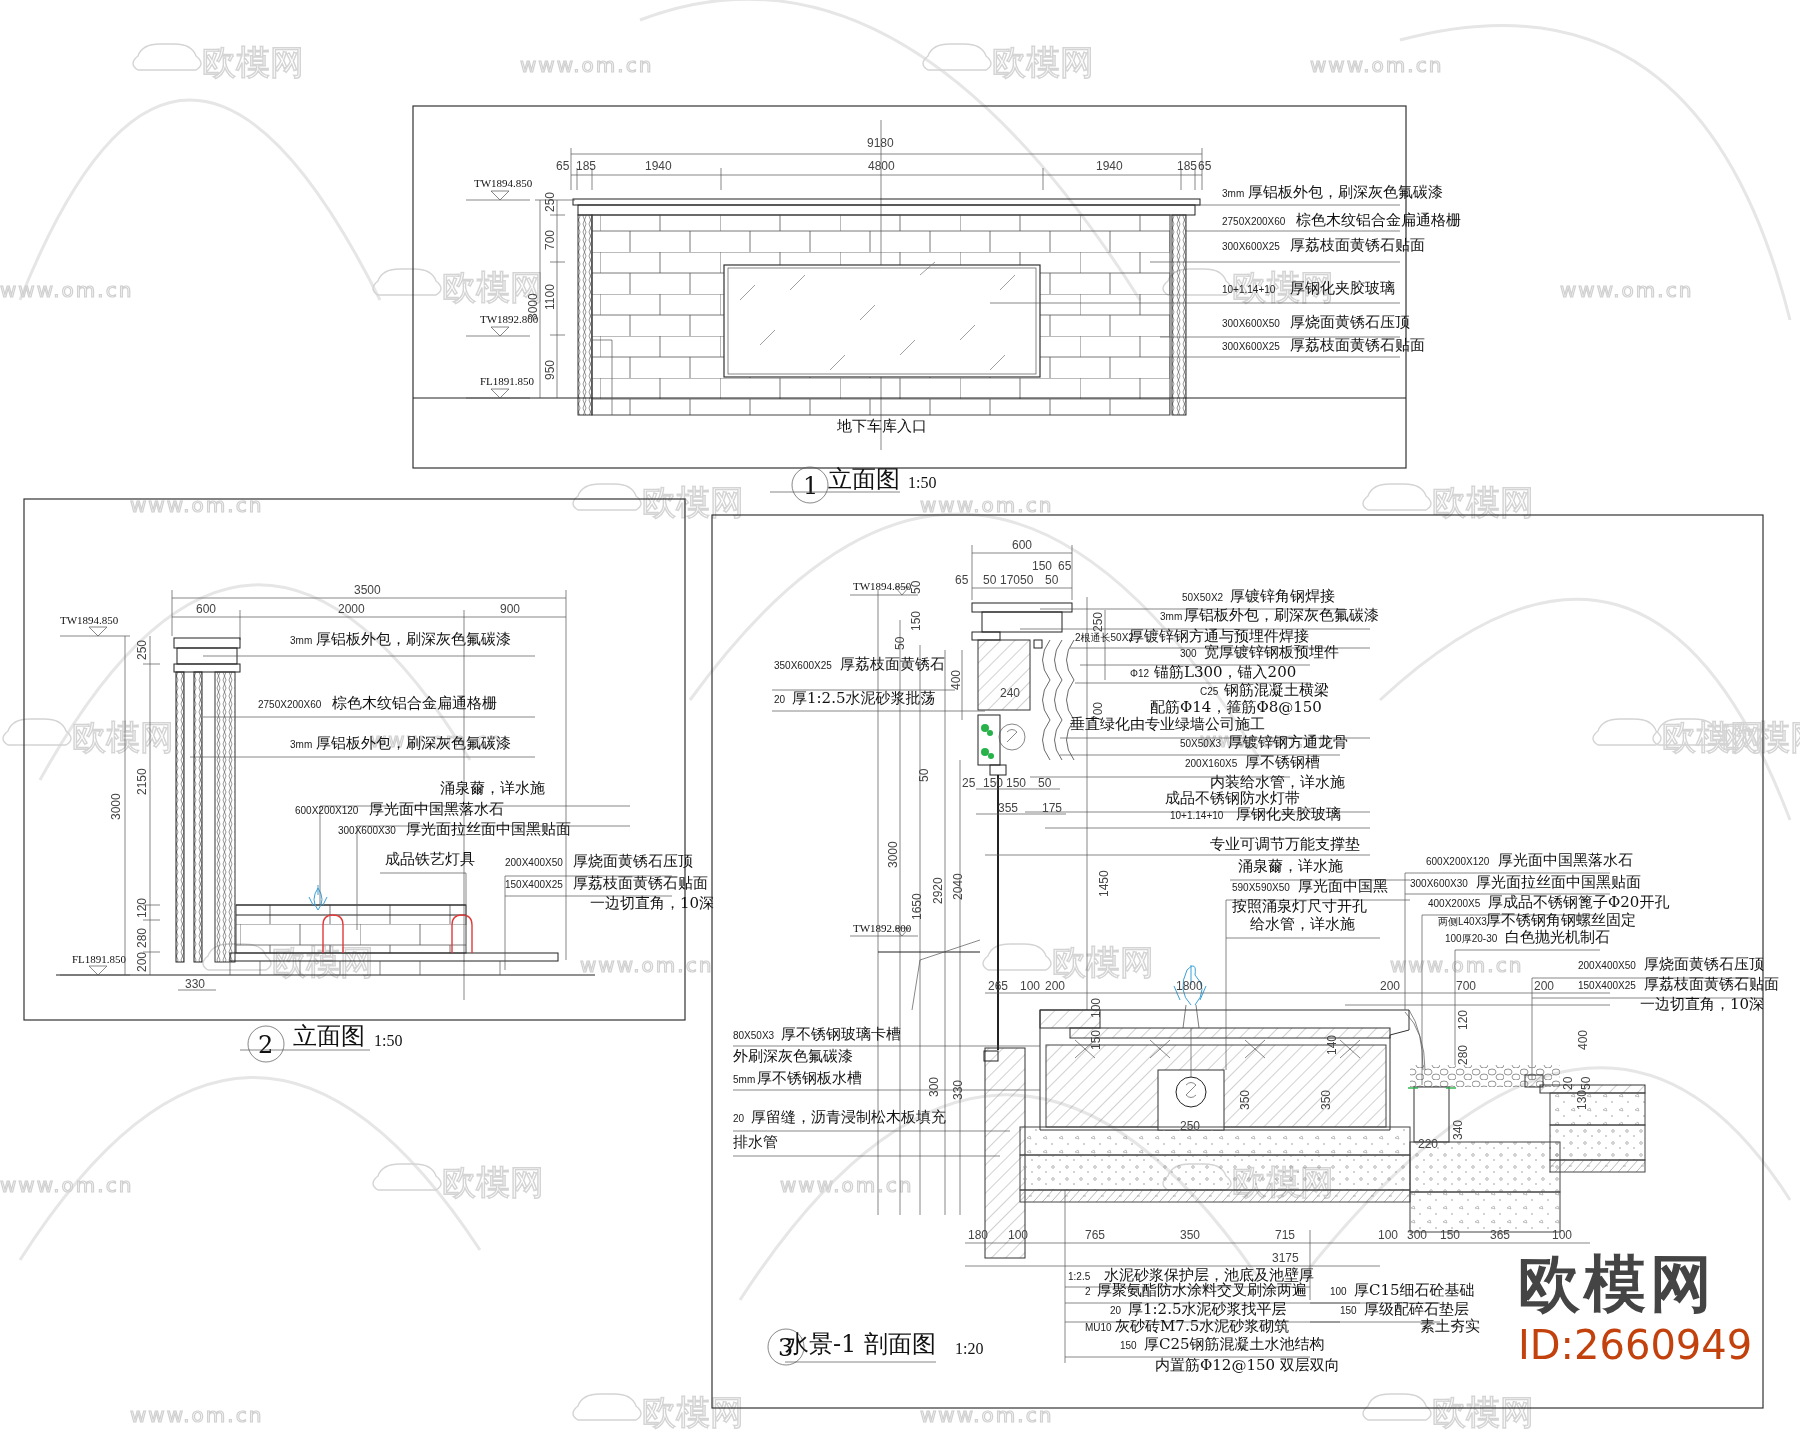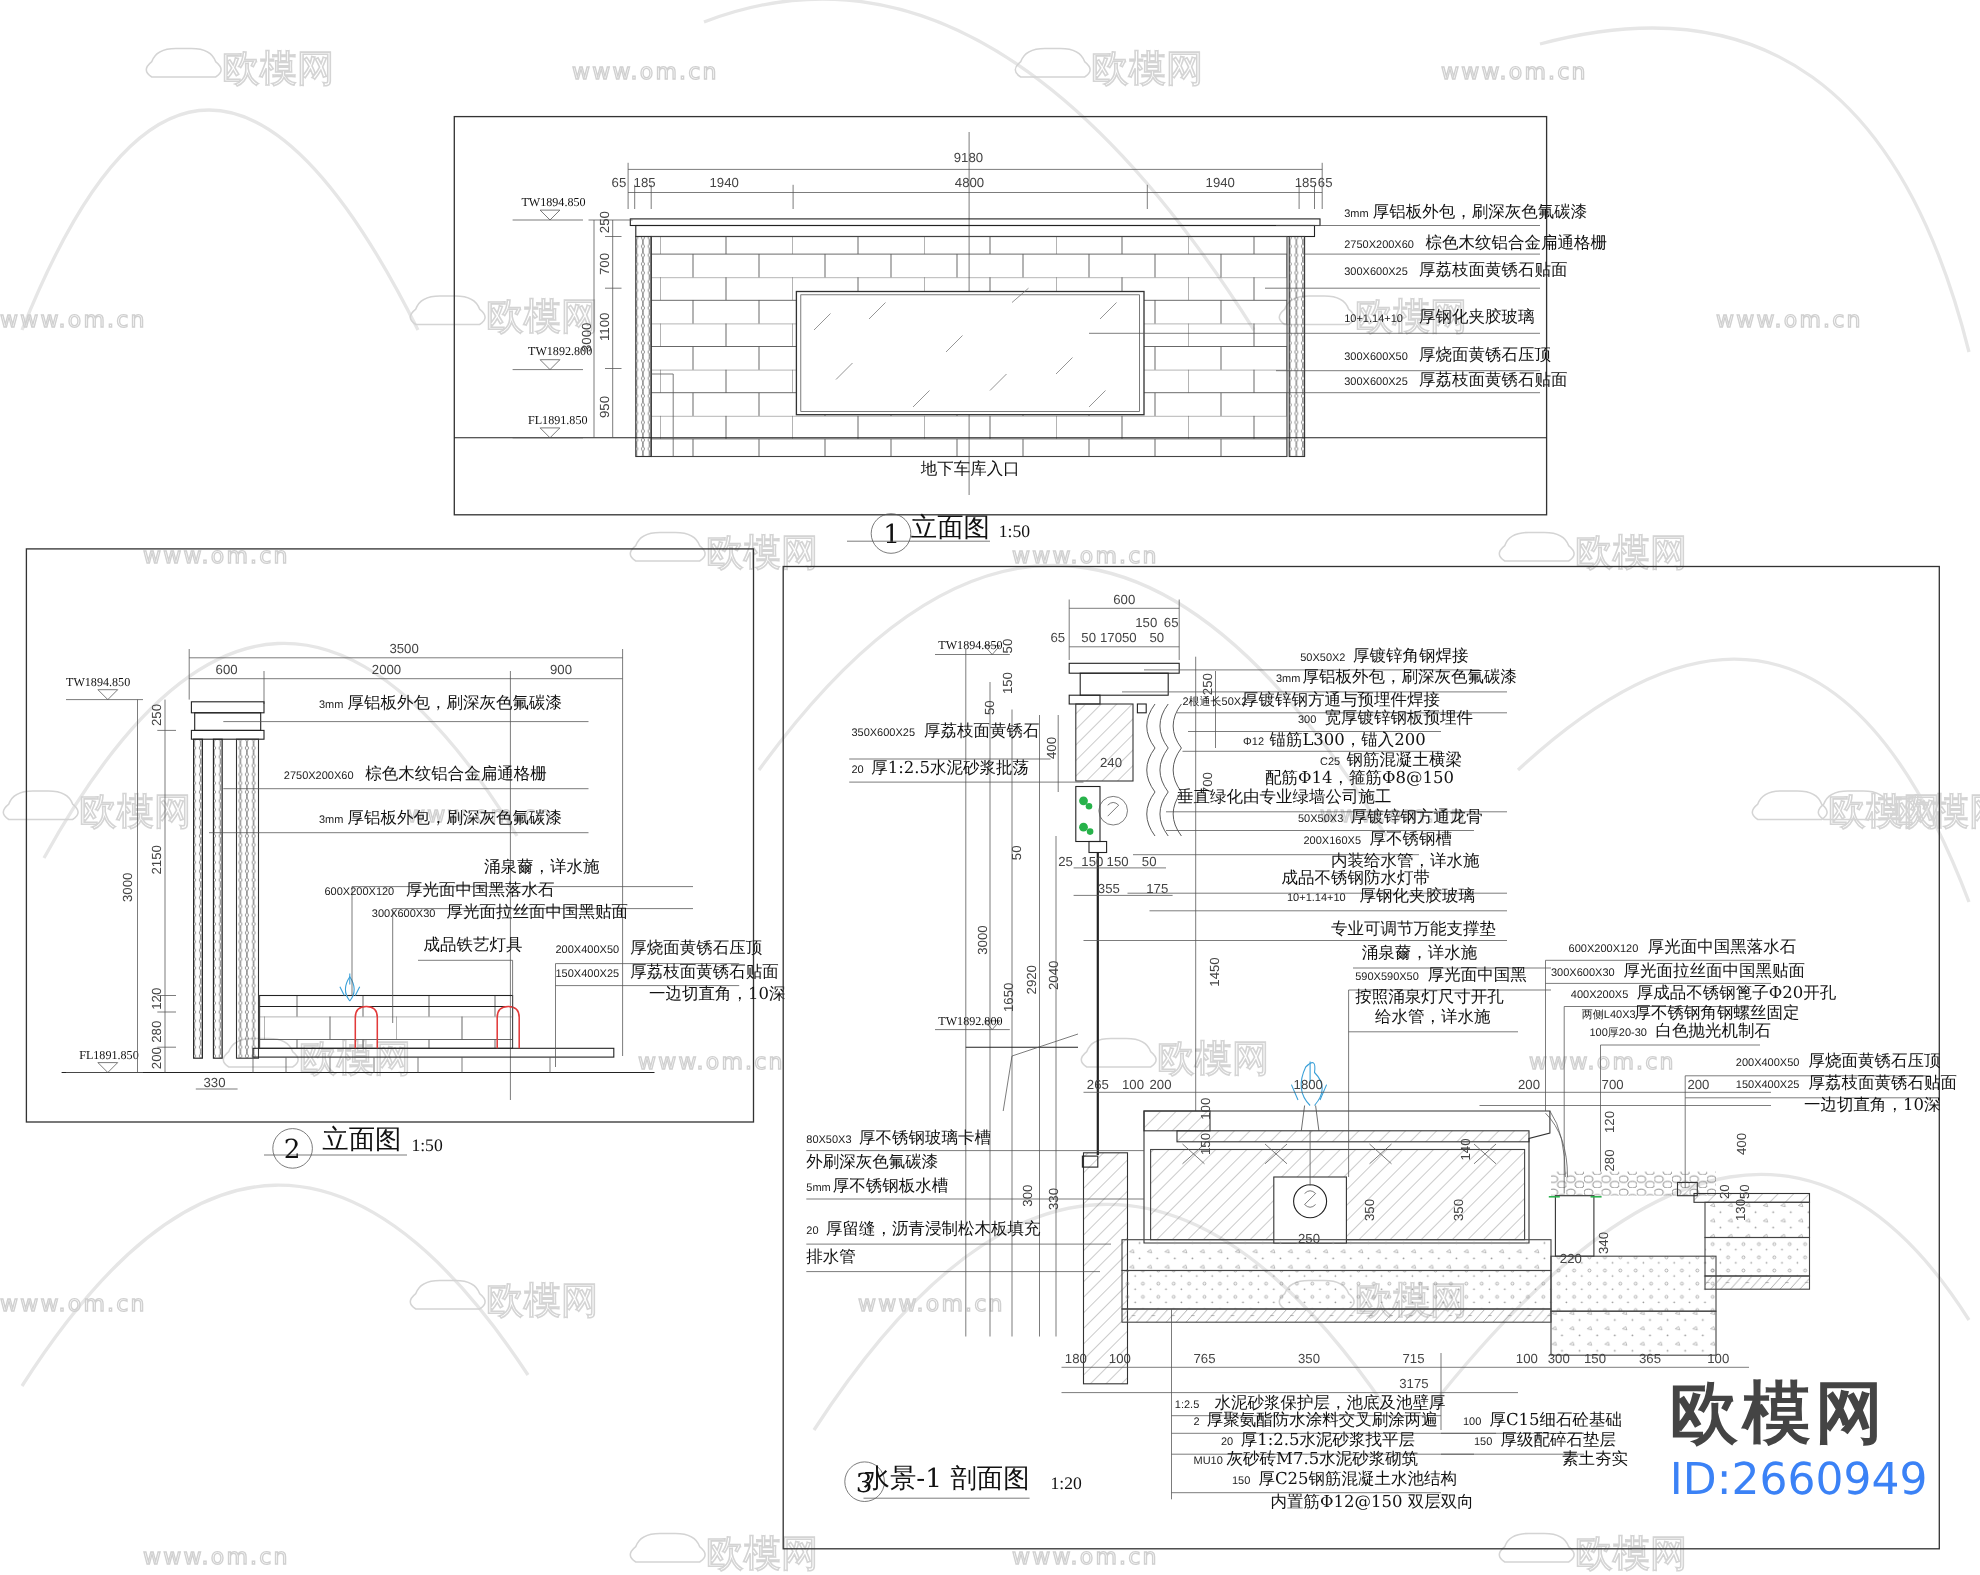--- a/index.html
+++ b/index.html
@@ -13,21 +13,21 @@
   .spec{font-family:"Liberation Sans Narrow","Liberation Sans",sans-serif;font-size:10px;fill:#222;}
   .note{font-family:"DejaVu Serif","Liberation Serif",serif;font-size:15px;fill:#111;}
   .elev{font-family:"Liberation Serif","DejaVu Serif",serif;font-size:11px;fill:#111;}
   .title{font-family:"DejaVu Serif","Liberation Serif",serif;font-size:24px;fill:#111;}
   .scale{font-family:"Liberation Serif",serif;font-size:16px;fill:#111;}
   .wm{font-family:"DejaVu Sans",sans-serif;font-size:34px;fill:none;stroke:#d4d4d4;stroke-width:1.4;}
   .wmurl{font-family:"DejaVu Sans",sans-serif;font-size:20px;fill:none;stroke:#d0d0d0;stroke-width:1.2;letter-spacing:2px;}
   .arc{stroke:#e6e6e6;stroke-width:3;fill:none;}
   .brand{position:absolute;left:1518px;top:1248px;width:240px;color:#444;text-align:left;}
   .brand-name{font-family:"DejaVu Sans",sans-serif;font-size:62px;font-weight:bold;letter-spacing:4px;line-height:72px;color:#444;}
-  .brand-id{font-family:"DejaVu Sans",sans-serif;font-size:40px;line-height:50px;color:#3b82f6;}
+  .brand-id{font-family:"DejaVu Sans",sans-serif;font-size:40px;line-height:50px;color:#c2410c;}
 </style>
 </head>
 <body>
 
 <svg id="canvas" width="1800" height="1432" viewBox="0 0 1800 1432" xmlns="http://www.w3.org/2000/svg">
   <defs>
     <pattern id="diag" width="10" height="10" patternUnits="userSpaceOnUse" patternTransform="rotate(45)">
       <line x1="0" y1="0" x2="0" y2="10" stroke="#777" stroke-width="0.7"></line>
     </pattern>
     <pattern id="dots" width="14" height="12" patternUnits="userSpaceOnUse">

